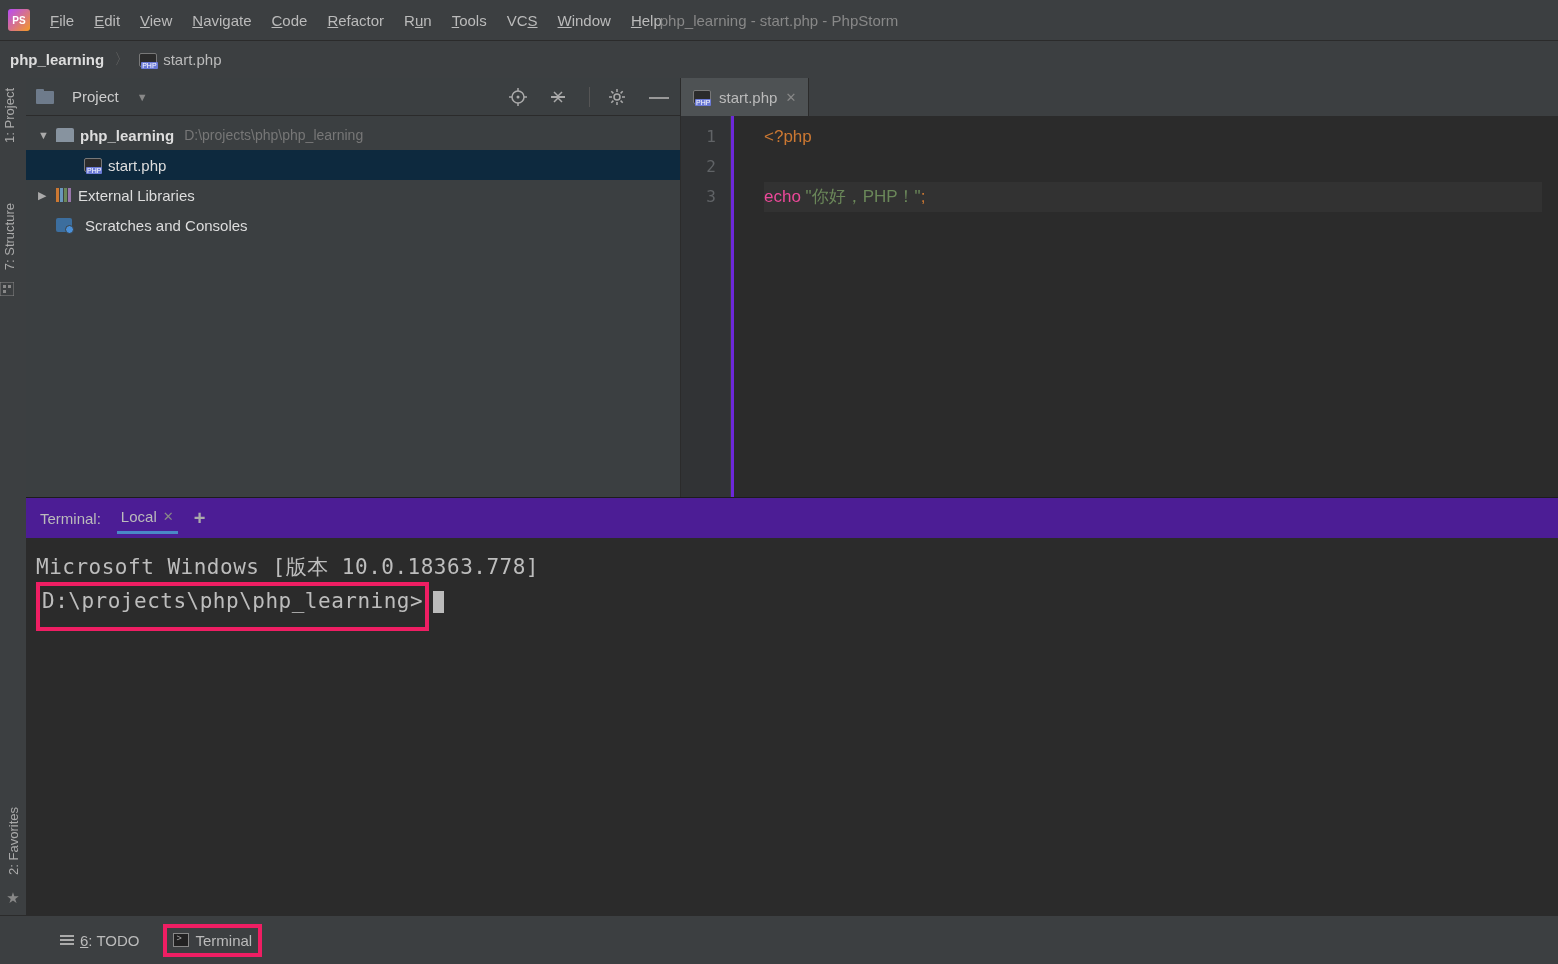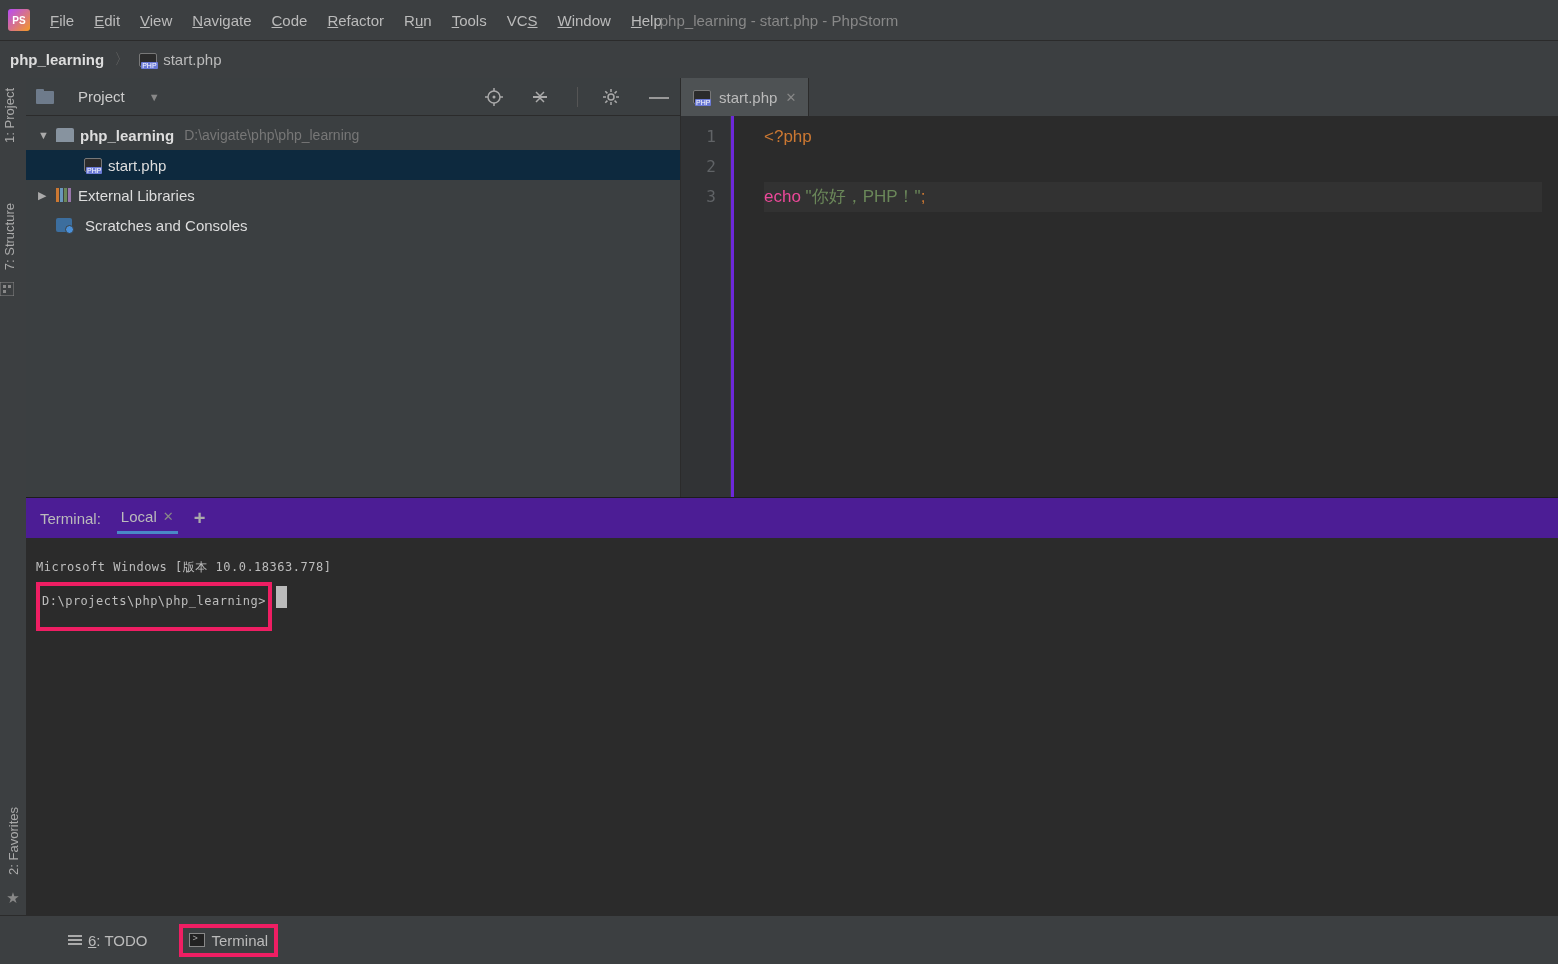--- a/index.html
+++ b/index.html
@@ -82,21 +82,21 @@
   background: #3b3f41;
   border-right: 1px solid #2b2b2b;
   display: flex;
   flex-direction: column;
 }
 .project-header {
   height: 38px;
   display: flex;
   align-items: center;
   padding: 0 10px;
-  gap: 24px;
+  gap: 18px;
   border-bottom: 1px solid #2b2b2b;
 }
 .project-title { color: #ccc; font-size: 15px; }
 .dropdown-arrow { color: #888; font-size: 11px; }
 .project-header .spacer { flex: 1; }
 .header-icon { color: #999; cursor: pointer; font-size: 16px; width: 22px; text-align: center;}
 .tree { padding: 4px 0; }
 .tree-row { display: flex; align-items: center; height: 30px; padding-left: 12px; gap: 6px; cursor: pointer;}
 .tree-row.indent1 { padding-left: 58px; }
 .tree-row.selected { background: #0d293e; }
@@ -132,32 +132,32 @@
   background: #2b2b2b;
   border-top: 1px solid #1c1c1c;
   display: flex;
   flex-direction: column;
 }
 .terminal-header { height: 40px; background: #4c1d95; display:flex; align-items:center; padding: 0 14px; gap: 16px;}
 .terminal-title { color:#bbb; }
 .terminal-tab { color:#bbb; padding: 6px 4px; border-bottom: 3px solid #4a88c7; display:flex; align-items:center; gap:6px;}
 .terminal-tab .close-x { color:#888; font-size:13px;}
 .add-btn { color:#aaa; font-size:20px; font-weight:bold; cursor:pointer;}
-.terminal-body { flex:1; padding: 14px 10px; font-family: Consolas, monospace; font-size: 12px; color:#bdbdbd; line-height: 30px; letter-spacing: 0.5px;}
+.terminal-body { flex:1; padding: 14px 10px; font-family: Consolas, monospace; font-size: 21px; color:#bdbdbd; line-height: 30px; letter-spacing: 0.5px;}
 .terminal-body .prompt-box { display:inline-block; border: 4px solid #ef1e63; padding: 0 2px 11px 2px; }
 .terminal-body .cursor-block { display:inline-block; width:11px; height:22px; background:#bbb; vertical-align: text-bottom; margin-left:4px;}
 
 .statusbar {
   height: 49px;
   background: #3c3f41;
   border-top: 1px solid #2b2b2b;
   display:flex;
   align-items:center;
   padding: 0 10px;
-  gap: 26px;
+  gap: 18px;
 }
 .status-item { display:flex; align-items:center; gap:6px; color:#bbb; font-size:15px; cursor:pointer; padding: 4px 6px;}
 .status-item.highlighted { border: 4px solid #ef1e63; background:#3c3f41;}
 .list-icon { width:14px; display:inline-flex; flex-direction:column; gap:2px;}
 .list-icon span{height:2px; background:#aaa;}
 .term-ico { width:16px; height:14px; background:#222; border:1px solid #888; position:relative;}
 .term-ico::after{content:">";position:absolute;font-size:9px;color:#aaa;left:2px;top:-1px;}
 .outer { display: flex; height: 837px;}
 .left-side { width:26px; background:#3c3f41; display:flex; flex-direction:column; }
 .content-side { flex:1; display:flex; flex-direction:column;}
@@ -256,21 +256,21 @@
                 </g>
               </svg>
           </span>
           <span class="header-icon" style="font-weight:bold;font-size:20px;">—</span>
         </div>
         <div class="tree">
           <div class="tree-row">
             <span class="expand">▼</span>
             <span class="folder-icon"></span>
             <span class="tree-label bold">php_learning</span>
-            <span class="tree-path">D:\avigate\php\php_learning</span>
+            <span class="tree-path">D:\projects\php\php_learning</span>
           </div>
           <div class="tree-row indent1 selected">
             <span class="php-icon"></span>
             <span class="tree-label">start.php</span>
           </div>
           <div class="tree-row">
             <span class="expand">▶</span>
             <span class="lib-icon">
                 <span></span>
                 <span></span>

